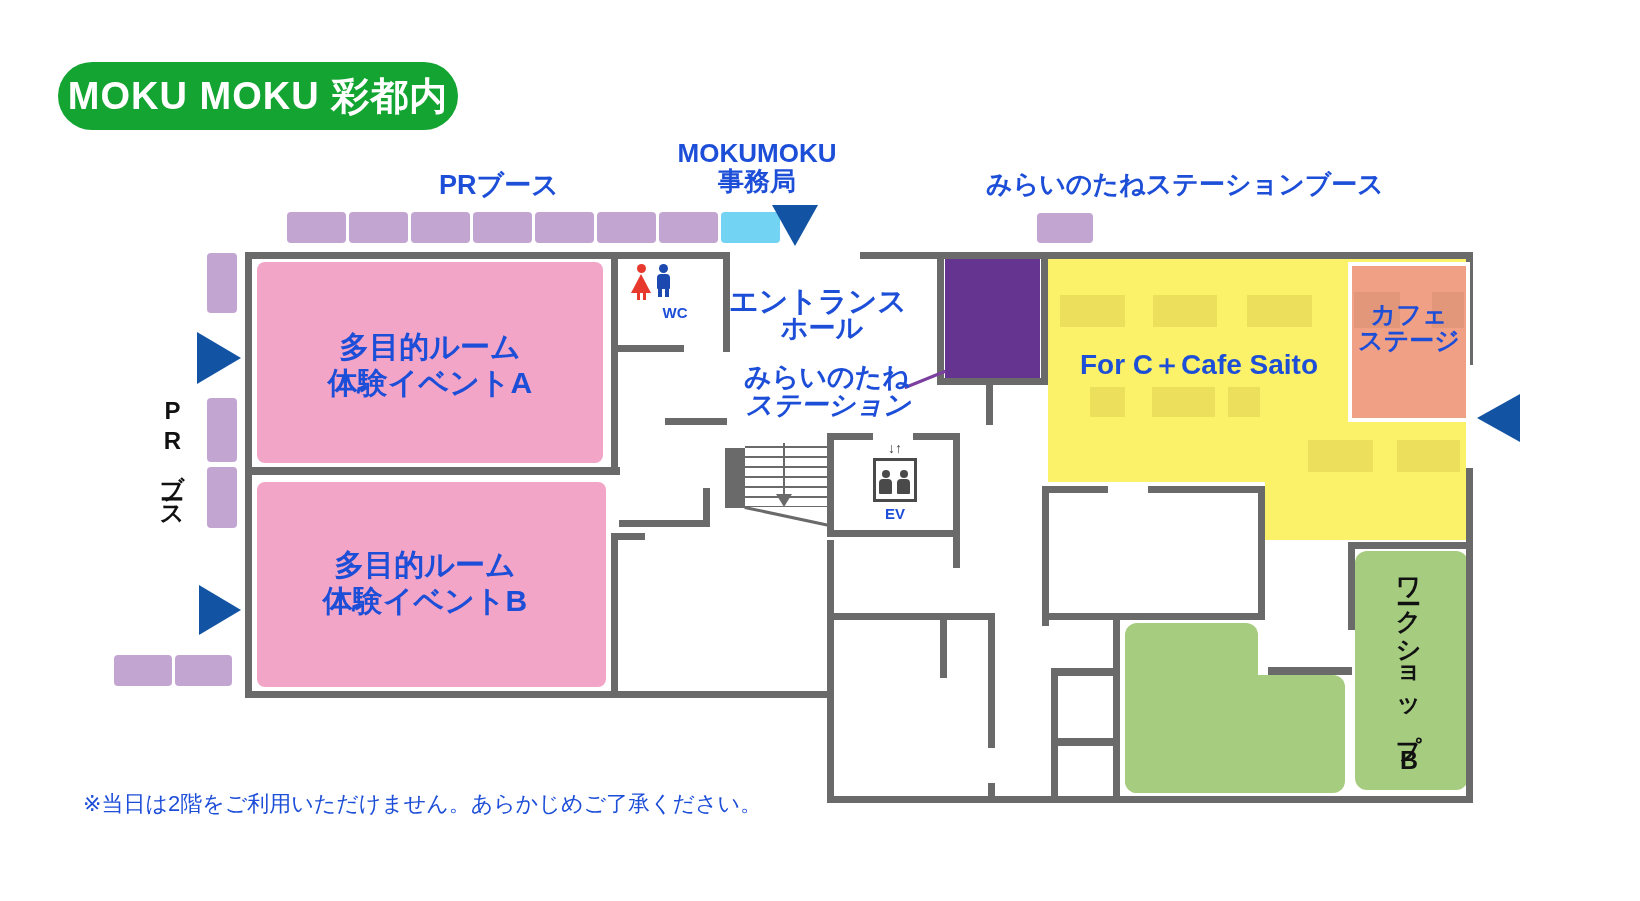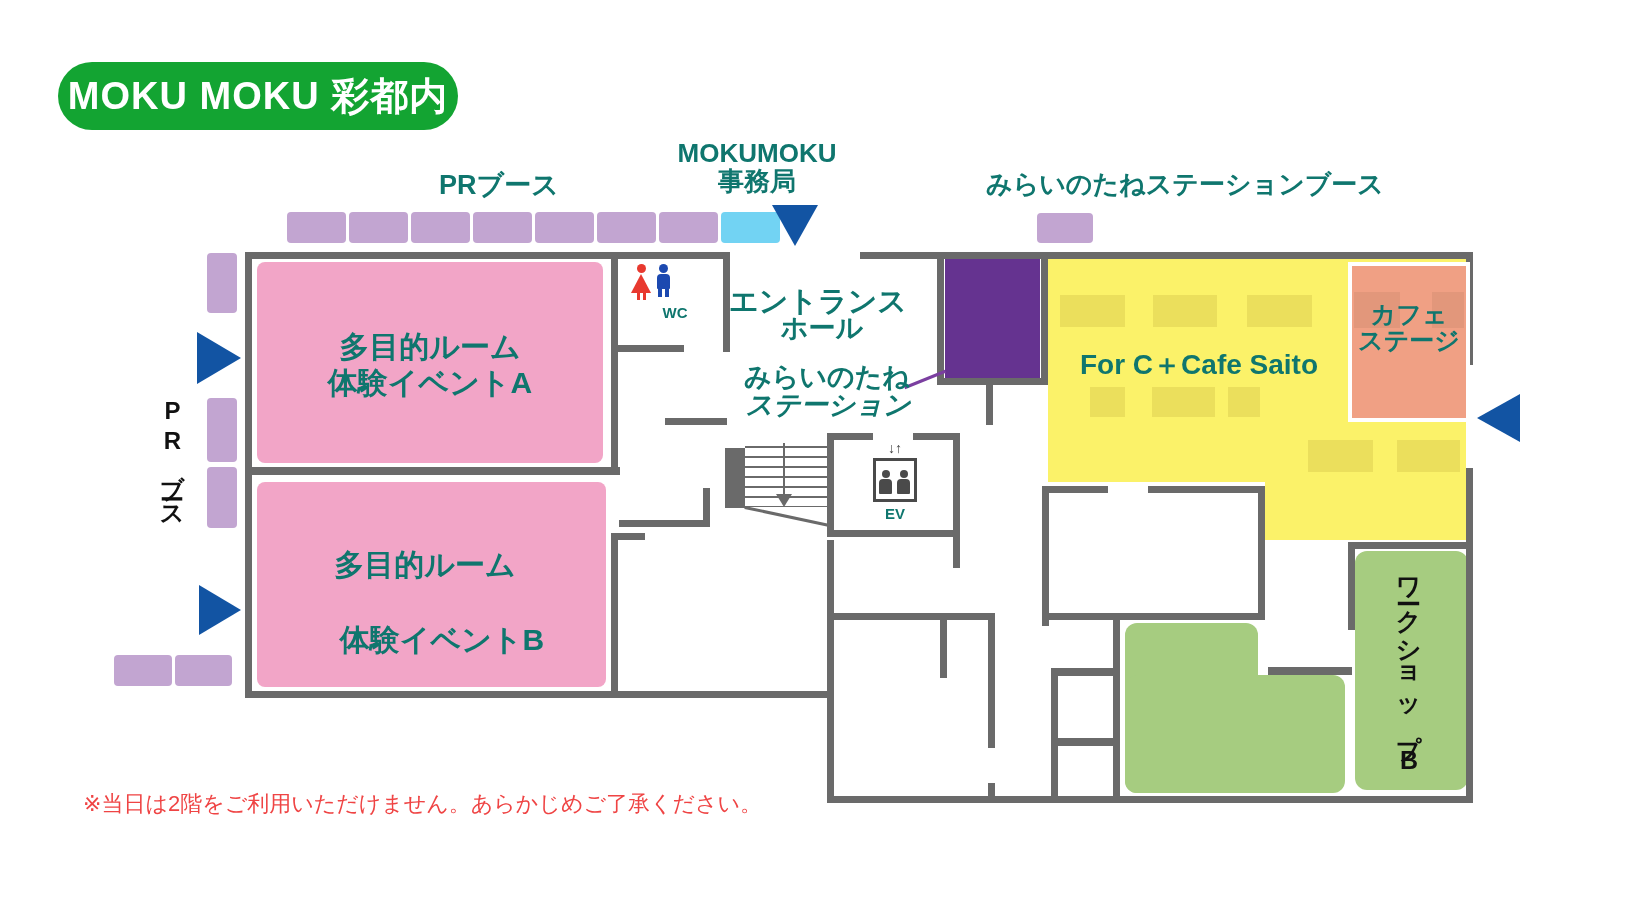--- a/index.html
+++ b/index.html
@@ -10,23 +10,23 @@
   .pink{background:#F2A5C7;border-radius:8px;}
   .yellow{background:#FBF269;}
   .ytable{position:absolute;background:#EBDF5C;z-index:2;}
   .purple{background:#653390;}
   .green{background:#A6CC80;border-radius:12px;}
   .stage-orange{position:absolute;background:#F0A084;border:4px solid #ffffff;box-sizing:border-box;z-index:4;}
   .otable{position:absolute;background:#E2977B;}
   .booth{position:absolute;background:#C2A5D1;border-radius:4px;z-index:5;}
   .booth-blue{background:#72D3F3;}
   .tri{position:absolute;width:0;height:0;z-index:6;}
-  .lbl{position:absolute;font-weight:700;color:#0f766e;white-space:nowrap;line-height:1.05;
+  .lbl{position:absolute;font-weight:700;color:#1d4ed8;white-space:nowrap;line-height:1.05;
        transform:translateX(-50%);z-index:7;}
-  .lbl-plain{position:absolute;font-weight:400;color:#ef4444;white-space:nowrap;z-index:7;}
+  .lbl-plain{position:absolute;font-weight:400;color:#1d4ed8;white-space:nowrap;z-index:7;}
   .vtext{position:absolute;writing-mode:vertical-rl;text-orientation:upright;
          font-weight:700;color:#111;z-index:7;letter-spacing:3px;line-height:1;}
   .badge{position:absolute;left:58px;top:62px;width:400px;height:68px;background:#13A432;
          border-radius:34px;display:flex;align-items:center;justify-content:center;
          color:#ffffff;font-size:38px;font-weight:700;z-index:8;letter-spacing:1px;}
   .steps{position:absolute;left:745px;top:446px;width:85px;height:61px;z-index:3;
          background:repeating-linear-gradient(to bottom,#6A6A6A 0 2px,transparent 2px 10px);}
   .diag{position:absolute;left:745px;top:506px;width:89px;height:3px;background:#6A6A6A;
         transform-origin:0 0;transform:rotate(12deg);z-index:3;}
   .stair-line{position:absolute;left:783px;top:443px;width:2px;height:52px;background:#6A6A6A;z-index:3;}
@@ -183,21 +183,21 @@
   <div class="lbl" style="left:757px;top:140px;font-size:26px;">MOKUMOKU</div>
   <div class="lbl" style="left:757px;top:168px;font-size:26px;">事務局</div>
   <div class="lbl" style="left:1185px;top:171px;font-size:26px;">みらいのたねステーションブース</div>
   <div class="lbl" style="left:818px;top:286px;font-size:29px;">エントランス</div>
   <div class="lbl" style="left:822px;top:314px;font-size:27px;">ホール</div>
   <div class="lbl" style="left:827px;top:363px;font-size:27px;">みらいのたね</div>
   <div class="lbl" style="left:828px;top:391px;font-size:27px;font-style:italic;">ステーション</div>
   <div class="lbl" style="left:430px;top:331px;font-size:30px;">多目的ルーム</div>
   <div class="lbl" style="left:430px;top:367px;font-size:30px;">体験イベントA</div>
   <div class="lbl" style="left:425px;top:549px;font-size:30px;">多目的ルーム</div>
-  <div class="lbl" style="left:442px;top:585px;font-size:30px;margin-top:39px;">体験イベントB</div>
+  <div class="lbl" style="left:425px;top:585px;font-size:30px;">体験イベントB</div>
   <div class="lbl" style="left:1199px;top:350px;font-size:28px;">For C＋Cafe Saito</div>
   <div class="lbl" style="left:1409px;top:301px;font-size:25px;">カフェ</div>
   <div class="lbl" style="left:1409px;top:327px;font-size:25px;">ステージ</div>
   <div class="vtext" style="left:1396px;top:560px;font-size:25px;letter-spacing:2px;">ワークショップB</div>
   <div class="vtext" style="left:160px;top:397px;font-size:24px;">PRブース</div>
 
   <div class="lbl-plain" style="left:83px;top:789px;font-size:22px;">※当日は2階をご利用いただけません。あらかじめご了承ください。</div>
 
 </div>
 

